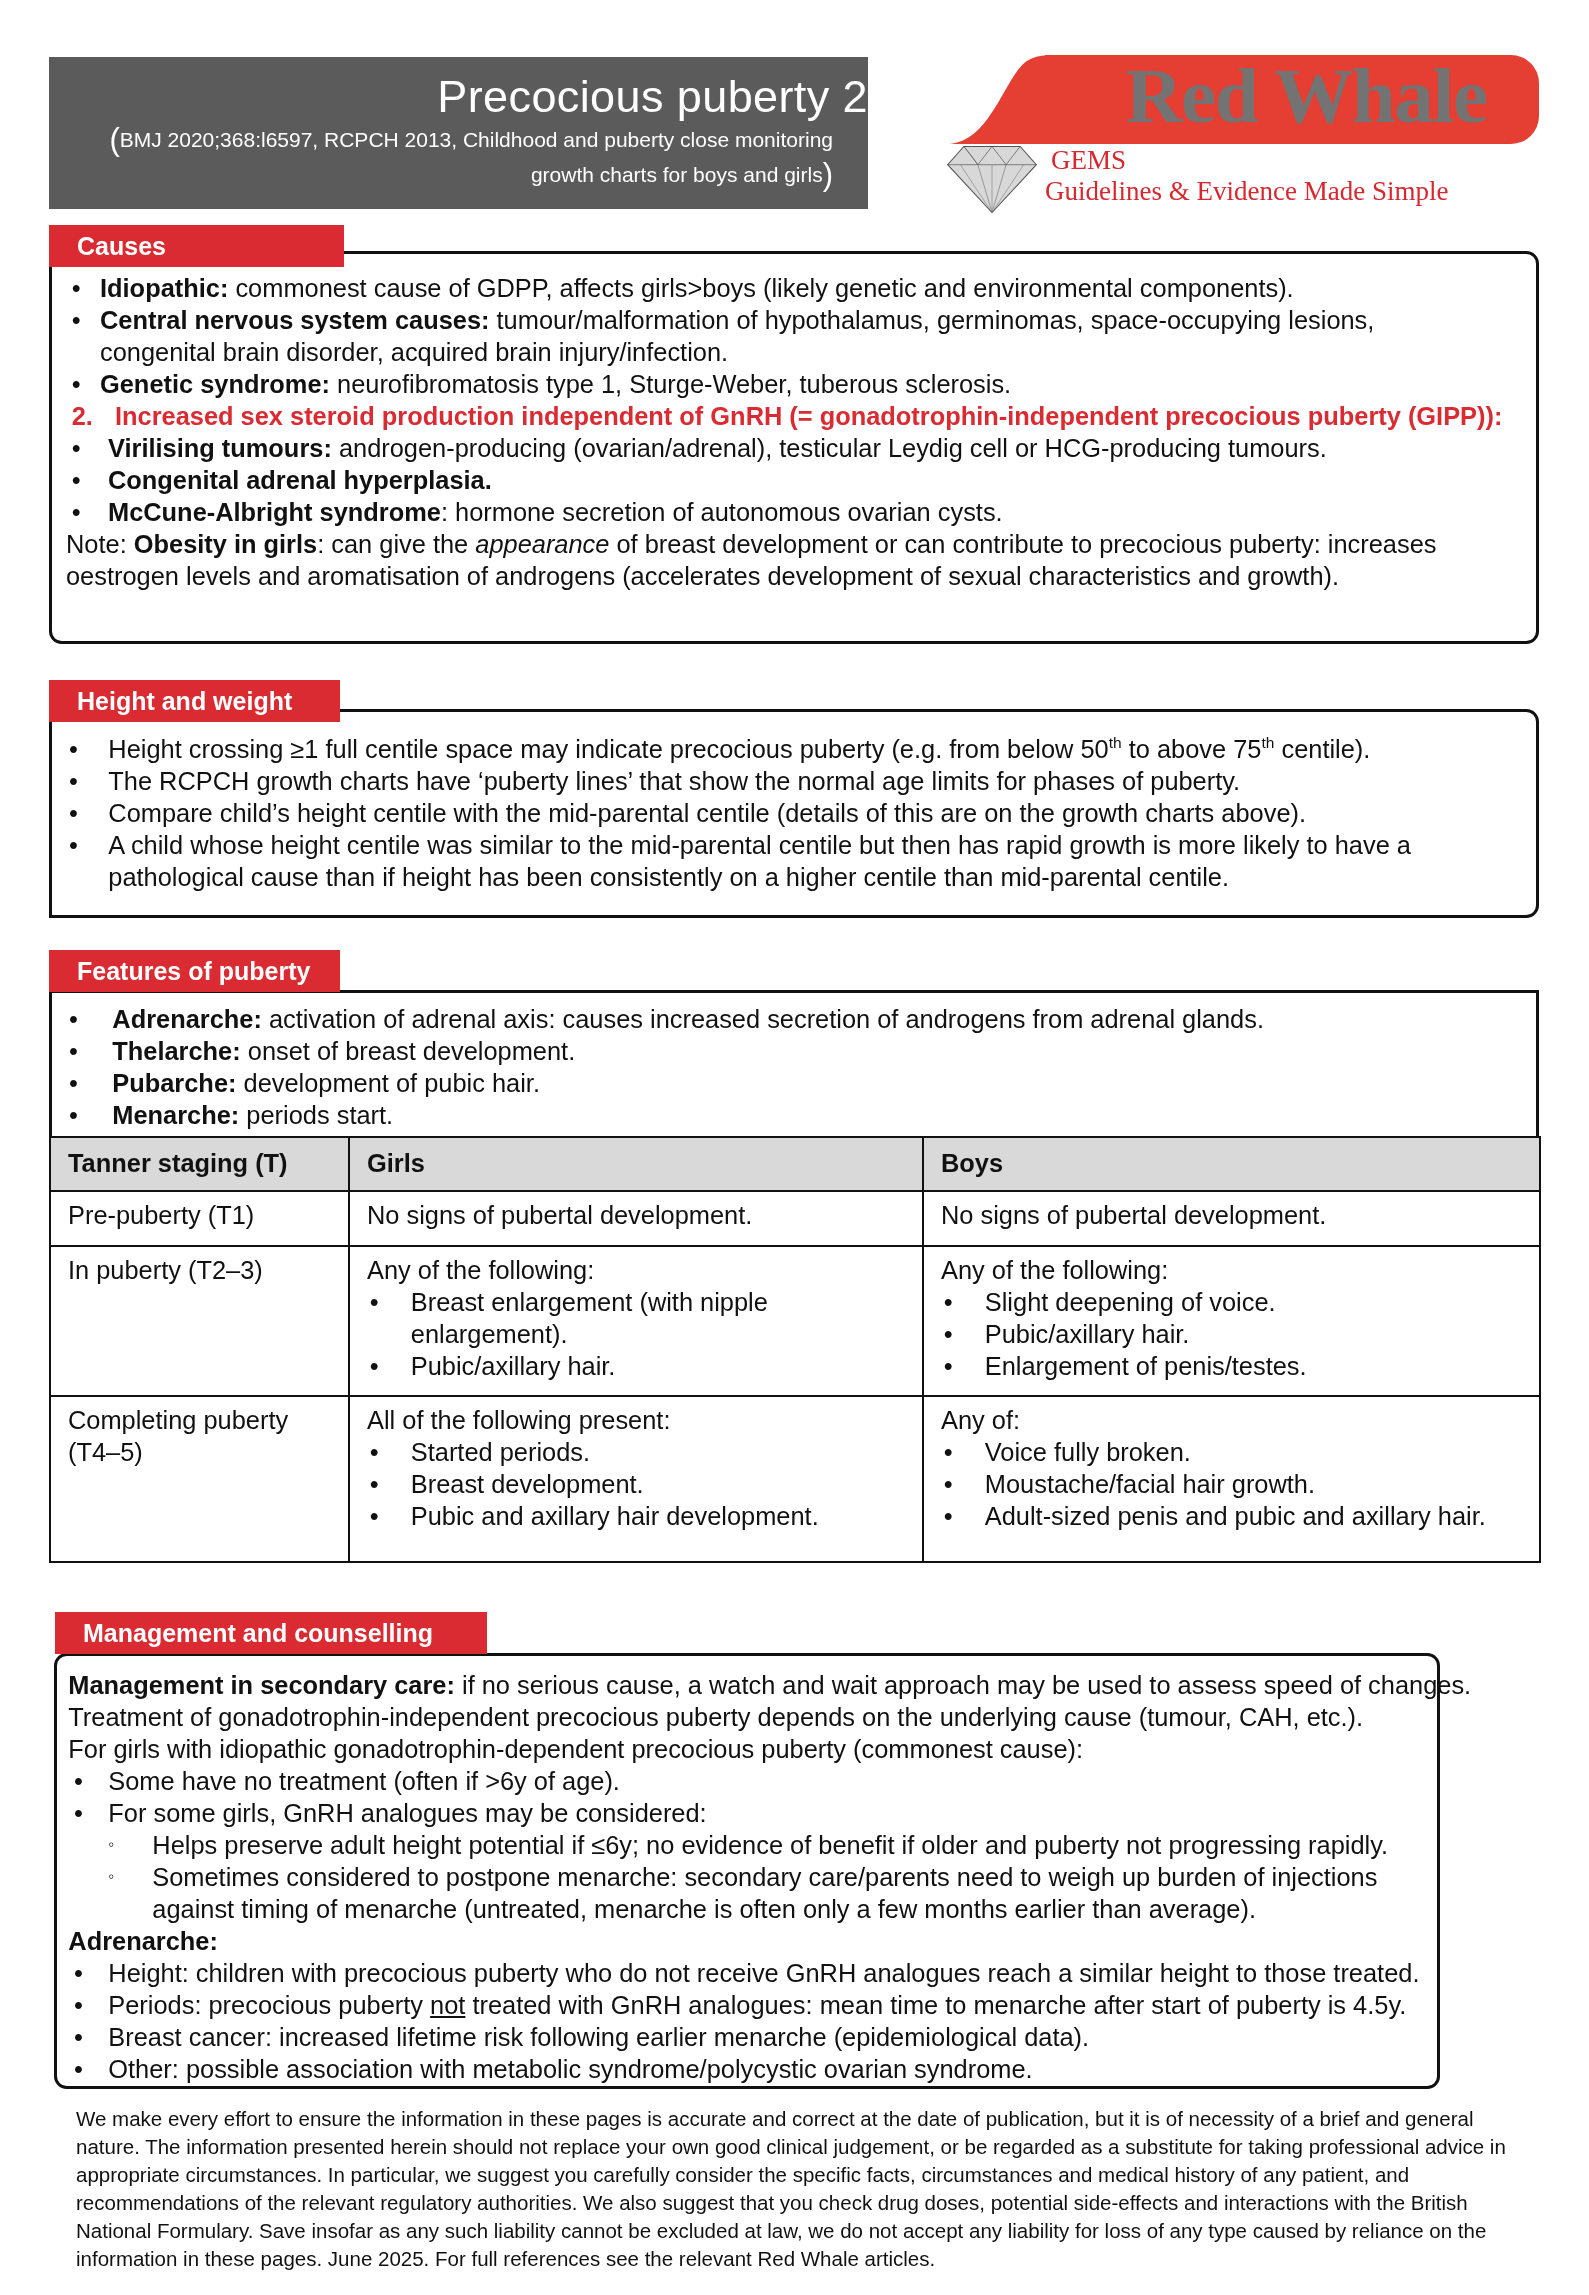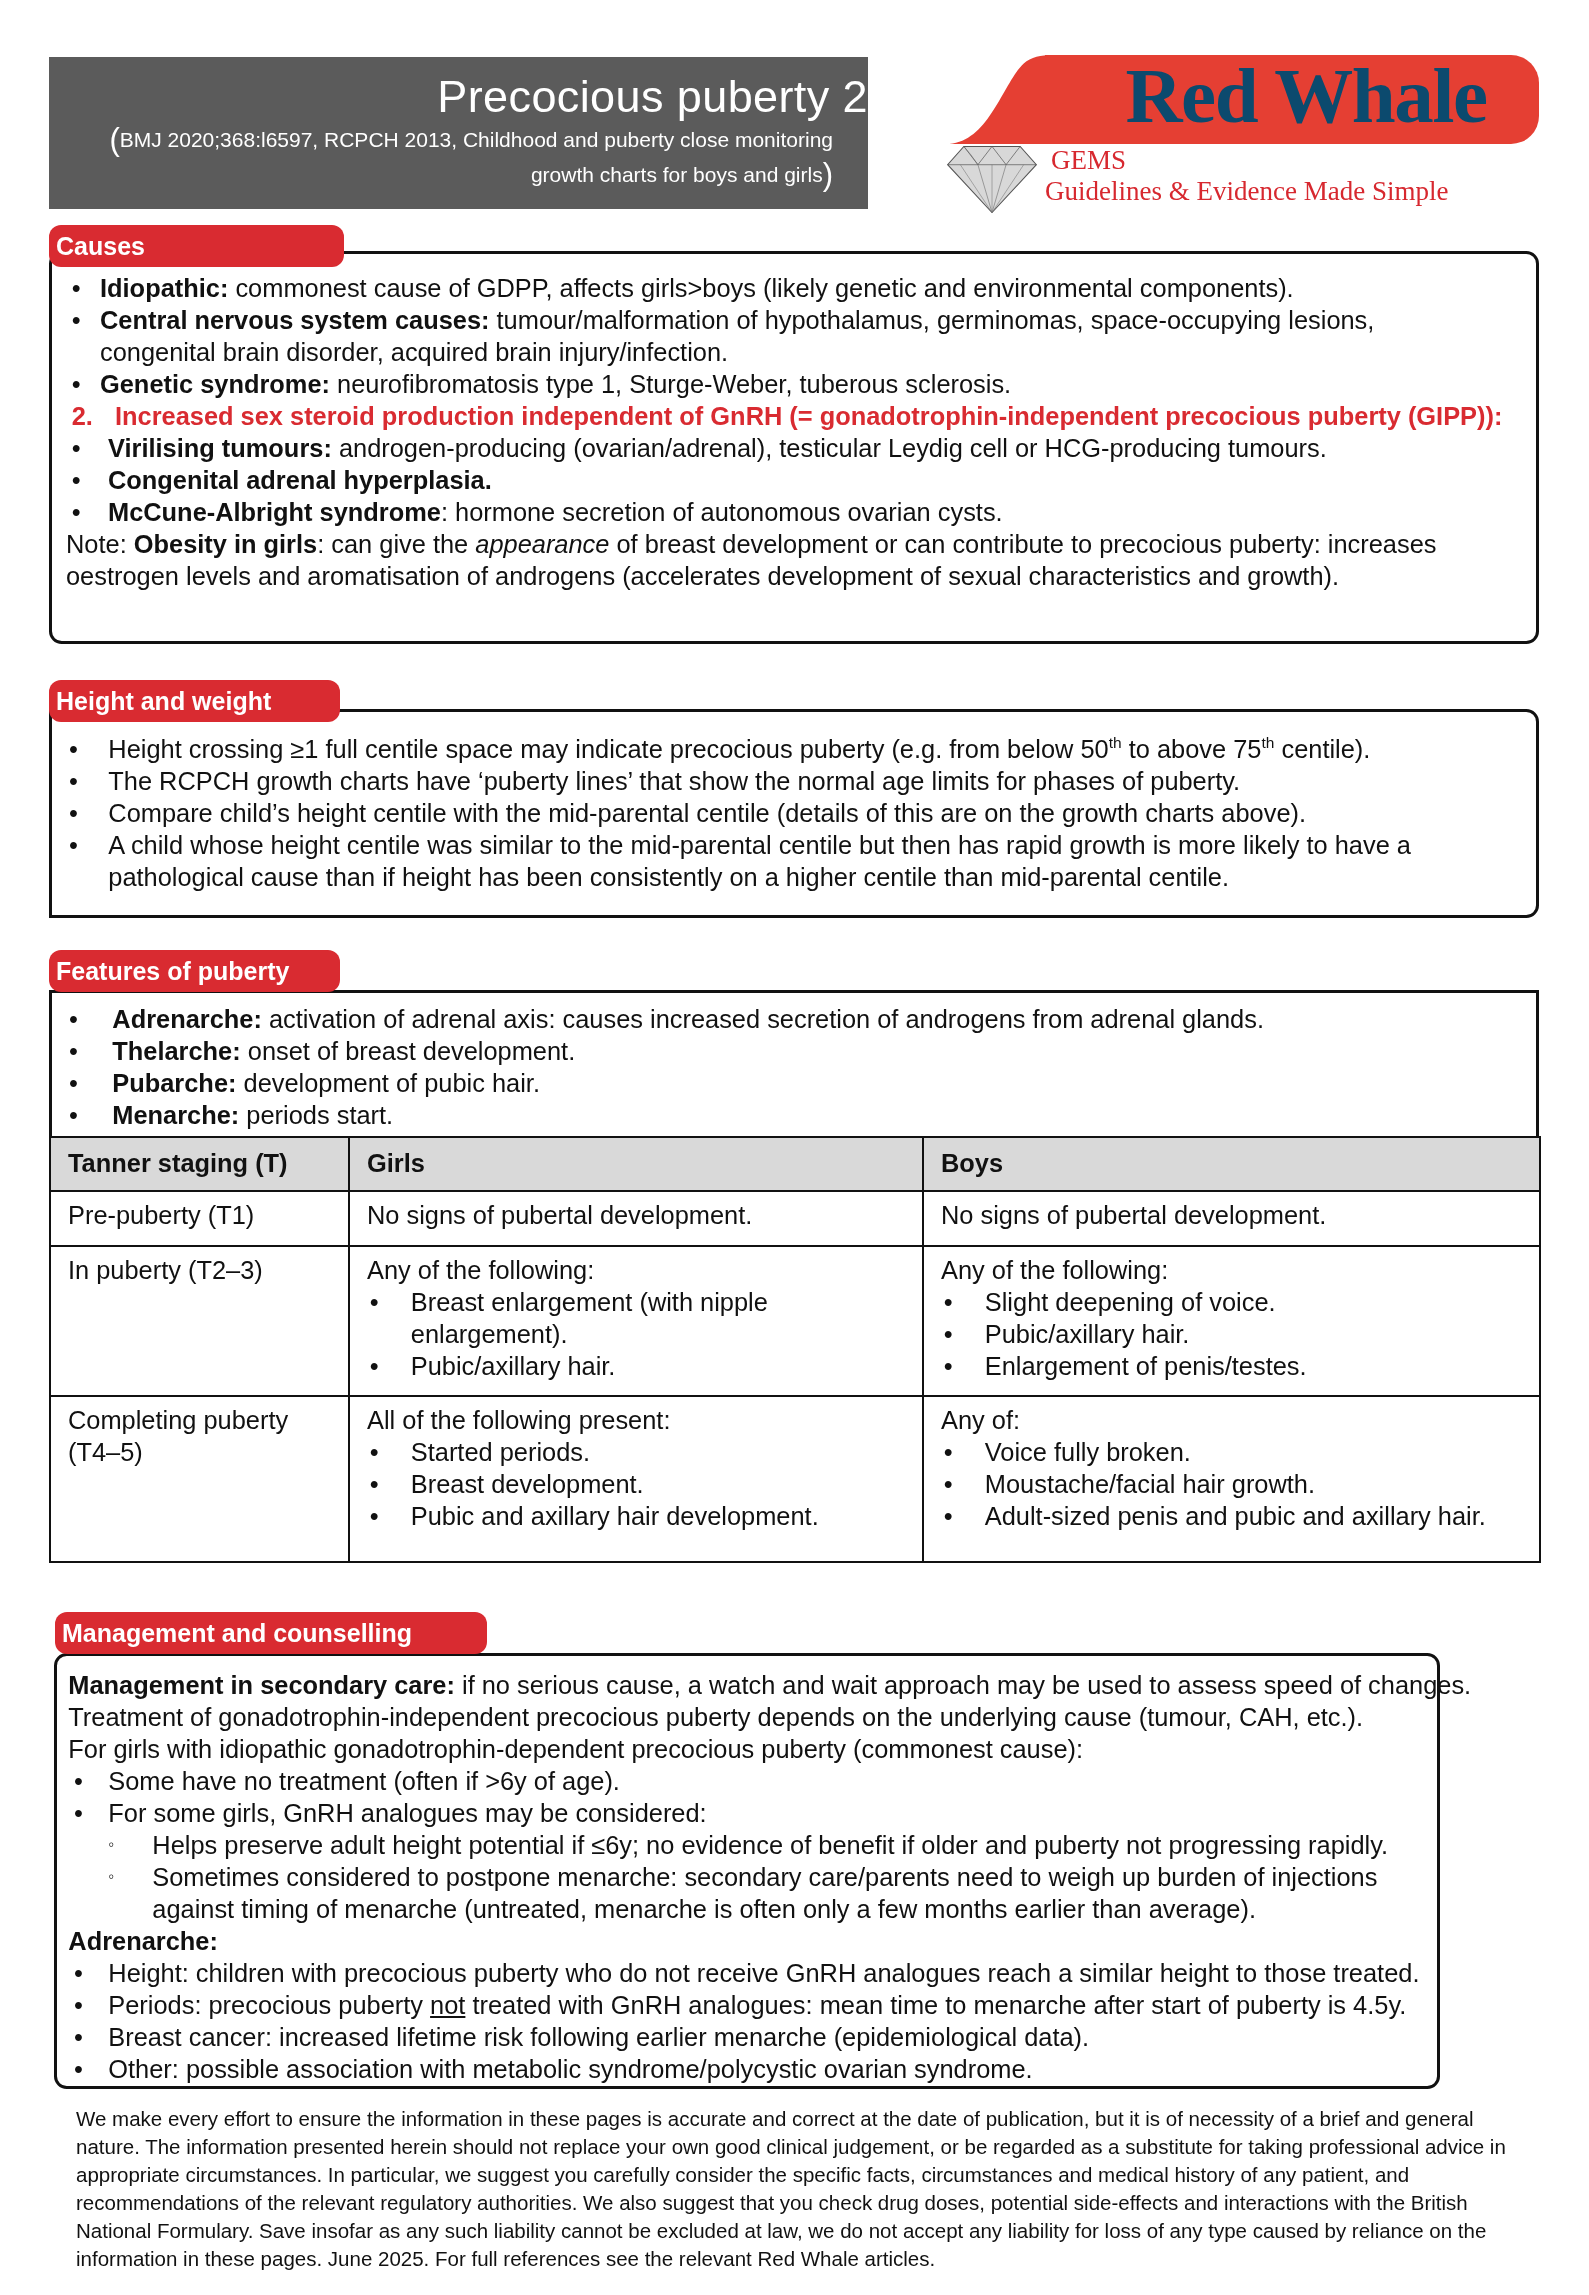--- a/index.html
+++ b/index.html
@@ -30,43 +30,43 @@
   .title-sub .paren { font-size: 31px; vertical-align: -2.8px; }
 
   .logo { left: 946px; top: 55px; width: 593px; height: 155px; }
   .logo-banner {
     position: absolute; left: 99px; top: 0; width: 494px; height: 89px;
     background: #e53f33; border-radius: 0 28px 28px 0;
   }
   .logo-swoosh { position: absolute; left: 0; top: 0; width: 106px; height: 89px; }
   .logo-text {
     position: absolute; left: 134px; top: -4.2px; width: 452px; height: 89px;
-    color: #0c4a6e; font-family: "Liberation Serif", "DejaVu Serif", serif;
+    color: #737373; font-family: "Liberation Serif", "DejaVu Serif", serif;
     font-weight: bold; font-size: 79px; line-height: 89px; letter-spacing: -1.4px;
     text-align: center;
   }
   .logo-diamond { position: absolute; left: 0; top: 90px; width: 92px; height: 69px; }
   .logo-gems {
     position: absolute; left: 99px; top: 90px; color: #d7282f;
     font-family: "Liberation Serif", "DejaVu Serif", serif; font-size: 27px; line-height: 31px; margin-left: 6px;
   }
   .logo-tagline {
     position: absolute; left: 99px; top: 121px; color: #d7282f; white-space: nowrap;
     font-family: "Liberation Serif", "DejaVu Serif", serif; font-size: 27px; line-height: 31px;
   }
 
   
   .section-box {
     position: absolute; left: 49px; width: 1490px;
     border: 3.5px solid #111111; border-radius: 12.7px; background: #ffffff;
   }
   .section-tab {
     position: absolute; left: 49px; height: 42px;
-    background: #d92b31; color: #ffffff; border-radius: 12px;
-    font-weight: bold; font-size: 25px; line-height: 42px; padding-left: 7px;
+    background: #d92b31; color: #ffffff; border-radius: 0;
+    font-weight: bold; font-size: 25px; line-height: 42px; padding-left: 28px;
     z-index: 2;
   }
 
   .line { white-space: nowrap; }
   .red { color: #d92b31; font-weight: bold; }
   .b { font-weight: bold; }
   .i { font-style: italic; }
   .u { text-decoration: underline; }
   .bul { display: flex; }
   .bul .dot { width: 34px; flex: none; text-align: left; padding-left: 5.7px; }

